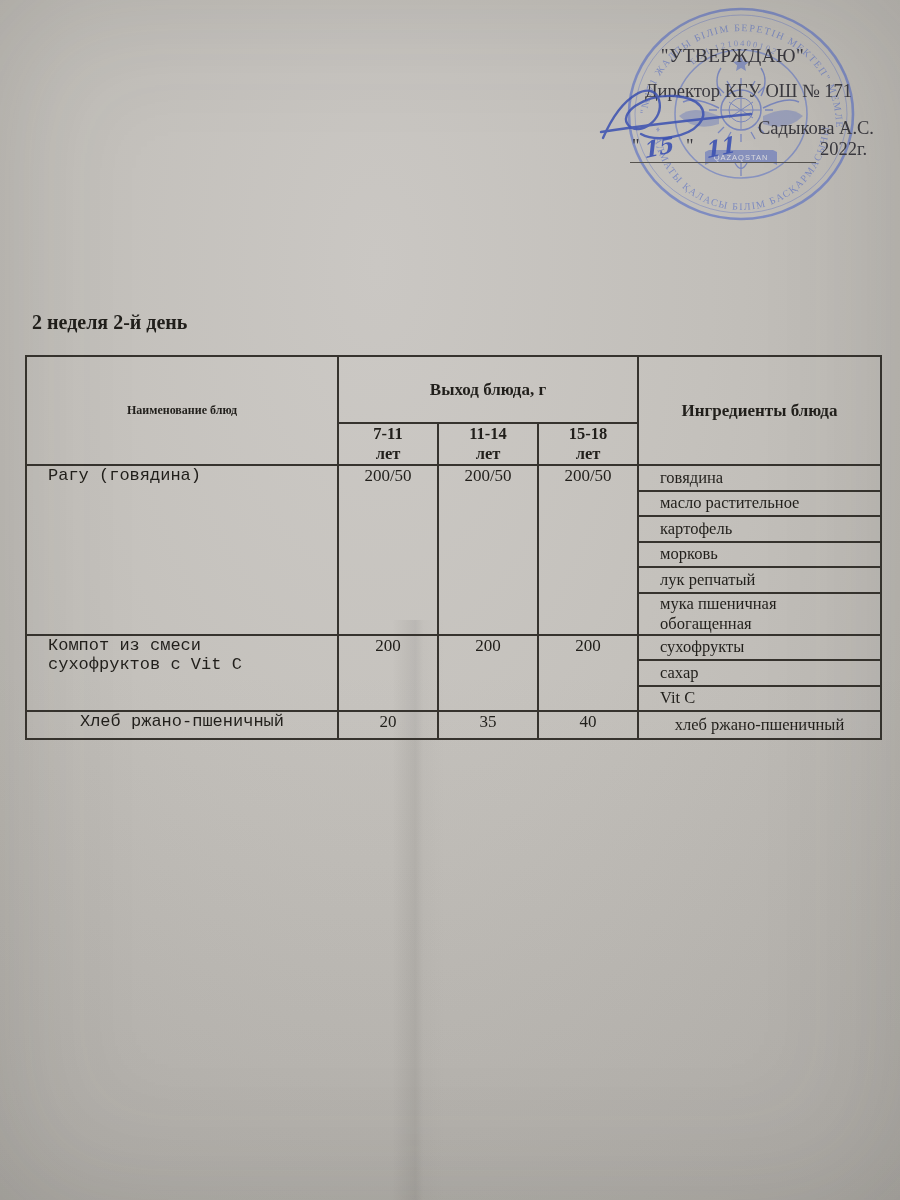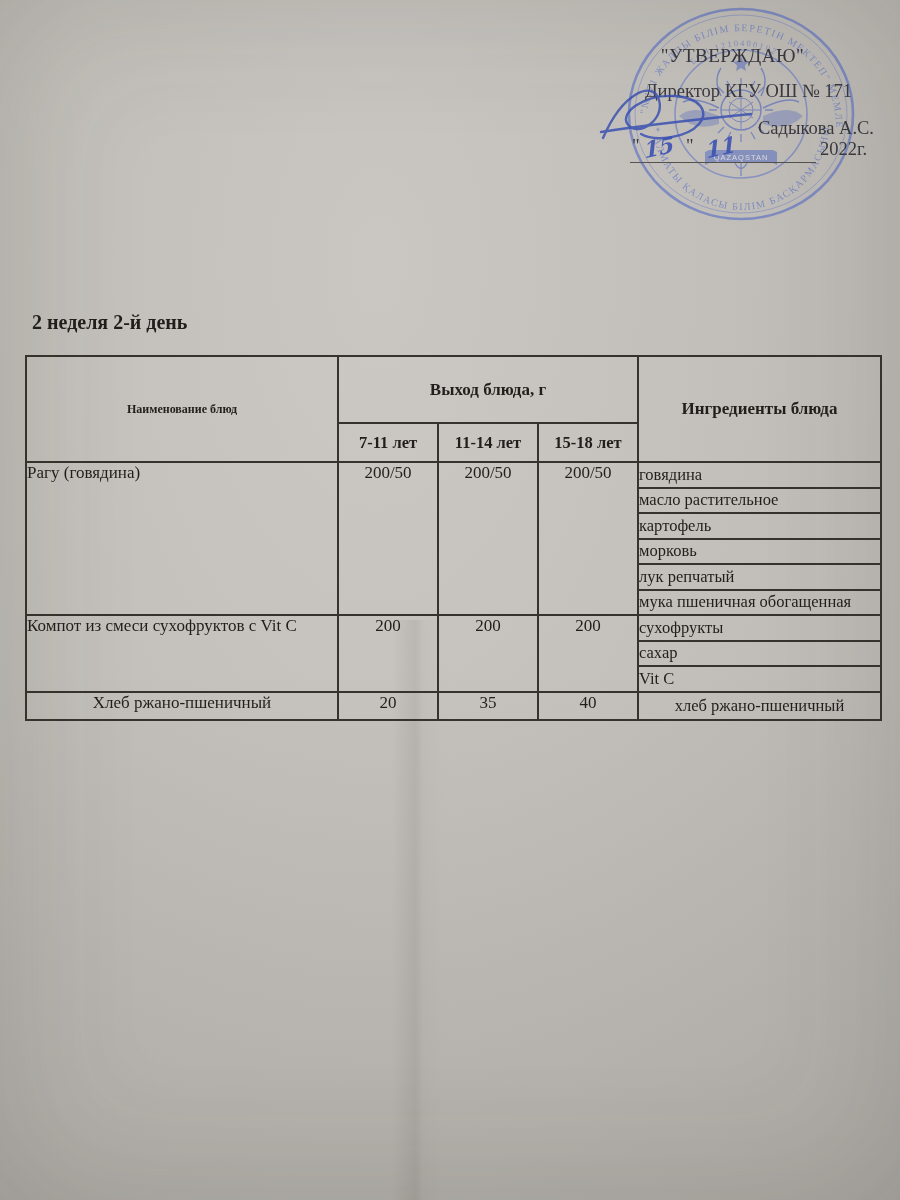--- a/index.html
+++ b/index.html
@@ -40,27 +40,27 @@
   
   .doc-title{position:absolute;top:227px;left:30px;width:840px;text-align:center;
     font-weight:bold;font-size:17px;line-height:27.5px;color:#211f1b;}
   .doc-title .l3{font-size:16.5px;}
   .week-day{position:absolute;top:311px;left:32px;font-weight:bold;font-size:20px;color:#211f1b;}
 
   
   table.menu{position:absolute;top:355px;left:25px;width:855px;
     border-collapse:collapse;table-layout:fixed;
     border:2.5px solid #36332e;font-size:17px;color:#211f1b;}
-  table.menu th,table.menu td{border:2px solid #36332e;padding:0 0;
+  table.menu th,table.menu td{border:2px solid #36332e;padding:0 21px;
     background:rgba(255,255,255,.04);}
   th.name-h{width:310px;font-size:12px;font-weight:bold;text-align:center;}
   th.out-h{height:65px;font-weight:bold;text-align:center;}
   th.age-h{height:37px;width:100px;font-weight:bold;text-align:center;font-size:16.5px;}
   th.ing-h{width:241px;font-weight:bold;text-align:center;}
-  td.dish{vertical-align:top;text-align:left;padding:1px 3px 0 4px;font-size:17px;}
+  td.dish{vertical-align:top;text-align:left;padding:1px 3px 0 4px;font-size:17px;font-family:Liberation Mono, monospace;}
   td.portion{vertical-align:top;text-align:center;padding-top:1px;font-size:17px;margin-left:16px;}
   td.ingredient{height:23.5px;text-align:left;font-size:16.5px;padding:0 3px 0 5px;}
   tr.tall td{height:26px;text-align:center;}
 </style>
 </head>
 <body>
 
 <div class="page">
 
   <div class="crease"></div>

